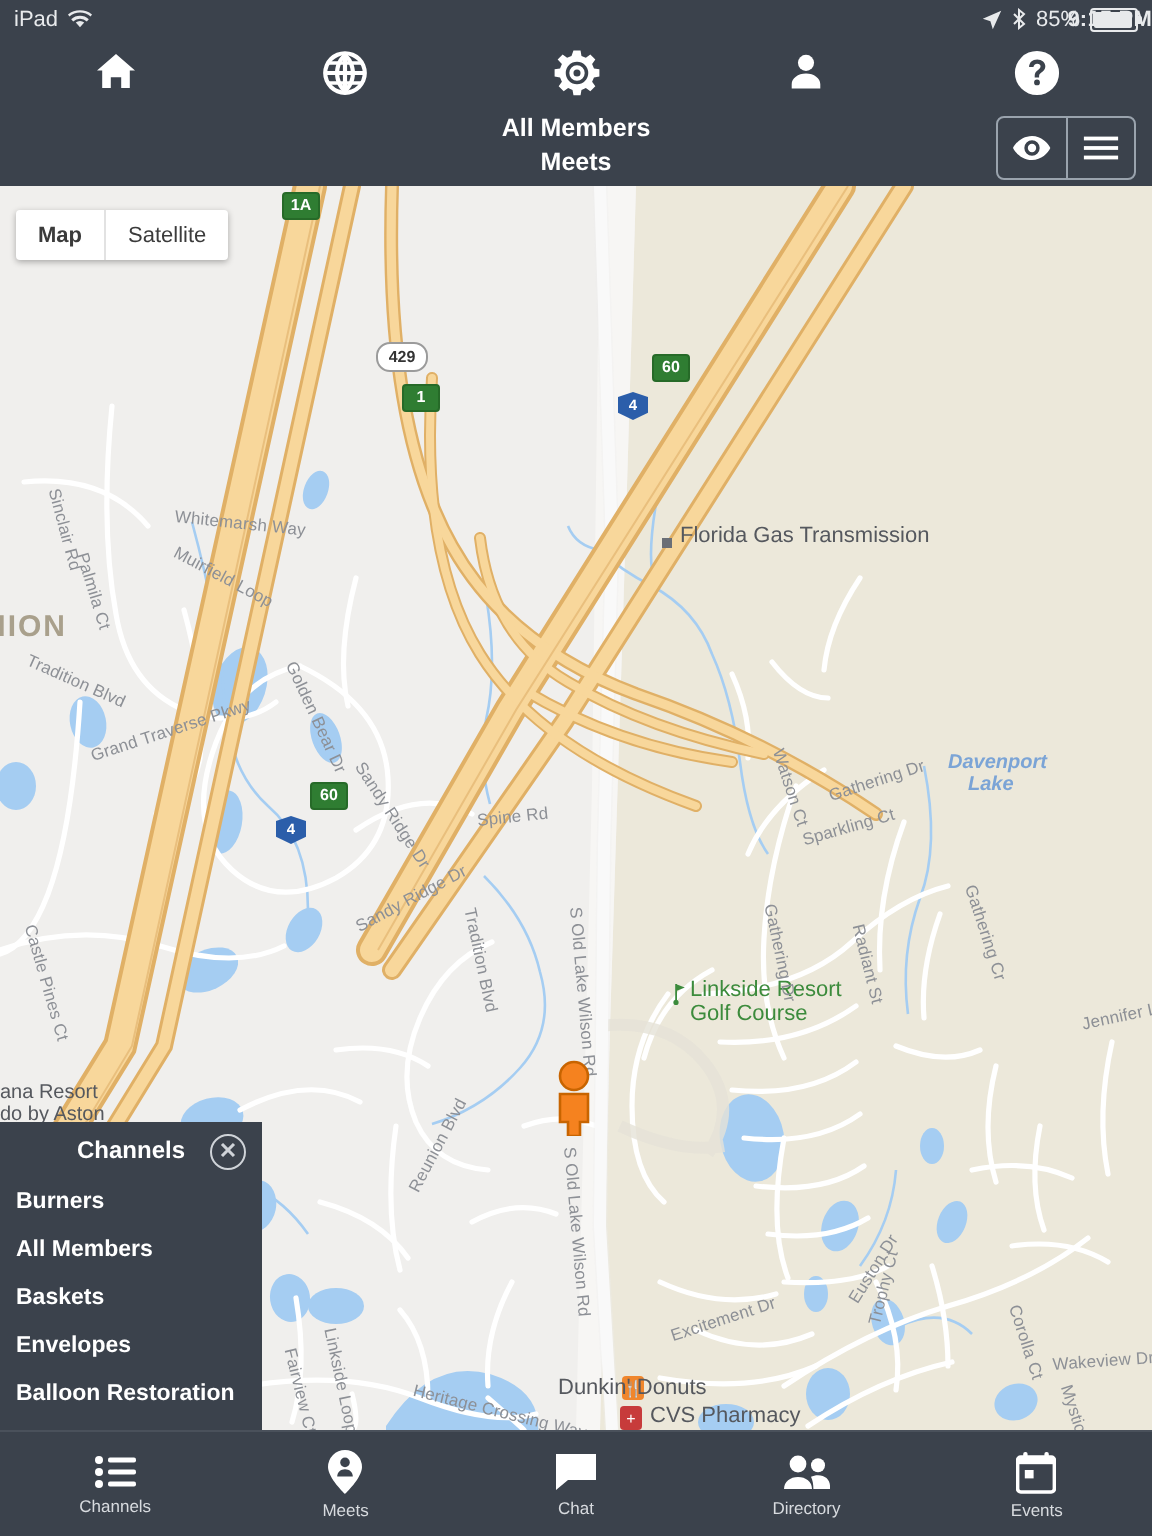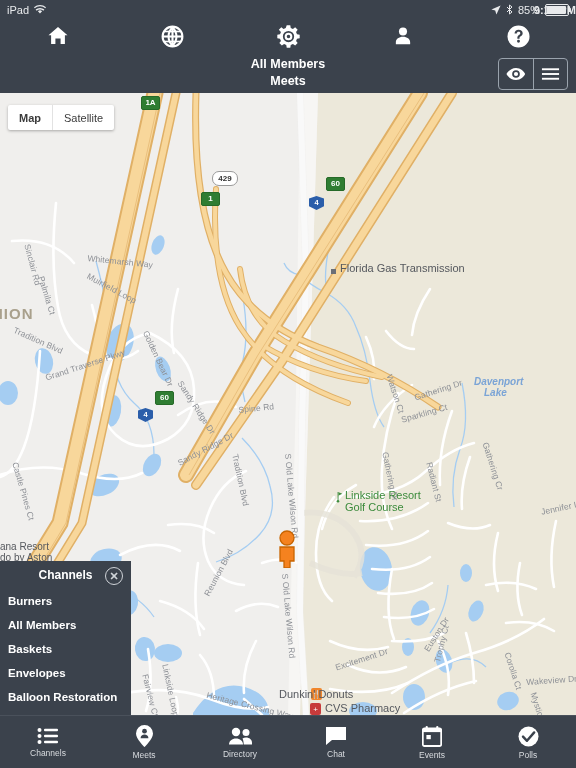--- a/index.html
+++ b/index.html
@@ -74,21 +74,21 @@
     background:#fff;border-radius:2px;display:flex;
     box-shadow:0 1px 3px rgba(0,0,0,.3);font-size:11px;color:#3b3b3b;
     overflow:hidden;
   }
   .mapctl div{padding:0 11px;display:flex;align-items:center;cursor:pointer;}
   .mapctl .active{font-weight:bold;}
   .mapctl .sep{padding:0;width:1px;background:#e2e2e2;}
 
   
   .shield{position:absolute;font-size:8px;font-weight:bold;line-height:1;display:flex;align-items:center;justify-content:center;}
-  .sh-us{background:#fff;border:1px solid #9b9b9b;border-radius:7px;color:#333;width:24px;height:13px;margin-left:24px;}
+  .sh-us{background:#fff;border:1px solid #9b9b9b;border-radius:7px;color:#333;width:24px;height:13px;}
   .sh-grn{background:#2f7d32;color:#fff;border:1px solid #266a28;border-radius:2px;width:17px;height:12px;}
   .sh-i{width:15px;height:14px;color:#fff;font-size:7.5px;display:flex;align-items:center;justify-content:center;
         background:#2b5eaa;clip-path:polygon(50% 0,100% 18%,100% 74%,50% 100%,0 74%,0 18%);}
 
   
   .pegman{position:absolute;left:275px;top:437px;width:24px;height:38px;}
 
   
   .poi-ico{position:absolute;width:11px;height:12px;border-radius:2px;display:flex;align-items:center;justify-content:center;font-size:8px;color:#fff;}
   .ico-food{background:#f0862c;}
@@ -454,46 +454,39 @@
     </div>
     <div class="tab">
       <svg width="17" height="22" viewBox="0 0 17 22">
         <path d="M8.5 0A8.5 8.5 0 0 0 0 8.5C0 14 8.5 22 8.5 22S17 14 17 8.5A8.5 8.5 0 0 0 8.5 0Z"></path>
         <circle cx="8.5" cy="6.2" r="2.4" fill="#3b424c"></circle>
         <path d="M4.6 13.2c0-2.2 1.8-3.6 3.9-3.6s3.9 1.4 3.9 3.6Z" fill="#3b424c"></path>
       </svg>
       <span>Meets</span>
     </div>
     <div class="tab">
+      <svg width="22" height="20" viewBox="0 0 22 20">
+        <path d="M1 1h20v13H7l-6 5Z"></path>
+      </svg>
+      <span>Chat</span>
+    </div>
+    <div class="tab">
       <svg width="25" height="19" viewBox="0 0 25 19">
         <circle cx="8" cy="5" r="4.2"></circle>
           <circle cx="18" cy="5.6" r="3.5"></circle>
         <path d="M1 17.5c0-3.6 3.1-6 7-6s7 2.4 7 6Z"></path>
         <path d="M14.5 11.4c1-.5 2.2-.8 3.5-.8 3.4 0 6 2.1 6 5.2v1.7h-8.3c0-2.4-.4-4.4-1.2-6.1Z"></path>
       </svg>
       <span>Directory</span>
-    </div>
-    <div class="tab">
-      <svg width="22" height="20" viewBox="0 0 22 20">
-        <path d="M1 1h20v13H7l-6 5Z"></path>
-      </svg>
-      <span>Chat</span>
     </div>
     <div class="tab">
       <svg width="20" height="21" viewBox="0 0 20 21">
         <rect x="0.8" y="2.5" width="18.4" height="17.5" rx="1.6" fill="none" stroke="#fff" stroke-width="1.8"></rect>
         <rect x="0.8" y="2.5" width="18.4" height="3.6"></rect>
         <rect x="3.6" y="0" width="2.2" height="4" rx="1"></rect>
           <rect x="14.2" y="0" width="2.2" height="4" rx="1"></rect>
         <rect x="4.4" y="9" width="4.4" height="4.2"></rect>
       </svg>
       <span>Events</span>
     </div>
-    <div class="tab">
-      <svg width="21" height="21" viewBox="0 0 21 21">
-        <circle cx="10.5" cy="10.5" r="10"></circle>
-        <path d="M5 10.6 L9 14.8 16.2 6.4" fill="none" stroke="#3b424c" stroke-width="2.4" stroke-linecap="round" stroke-linejoin="round"></path>
-      </svg>
-      <span>Polls</span>
-    </div>
   </div>
 
 </div>
 
 </body></html>

